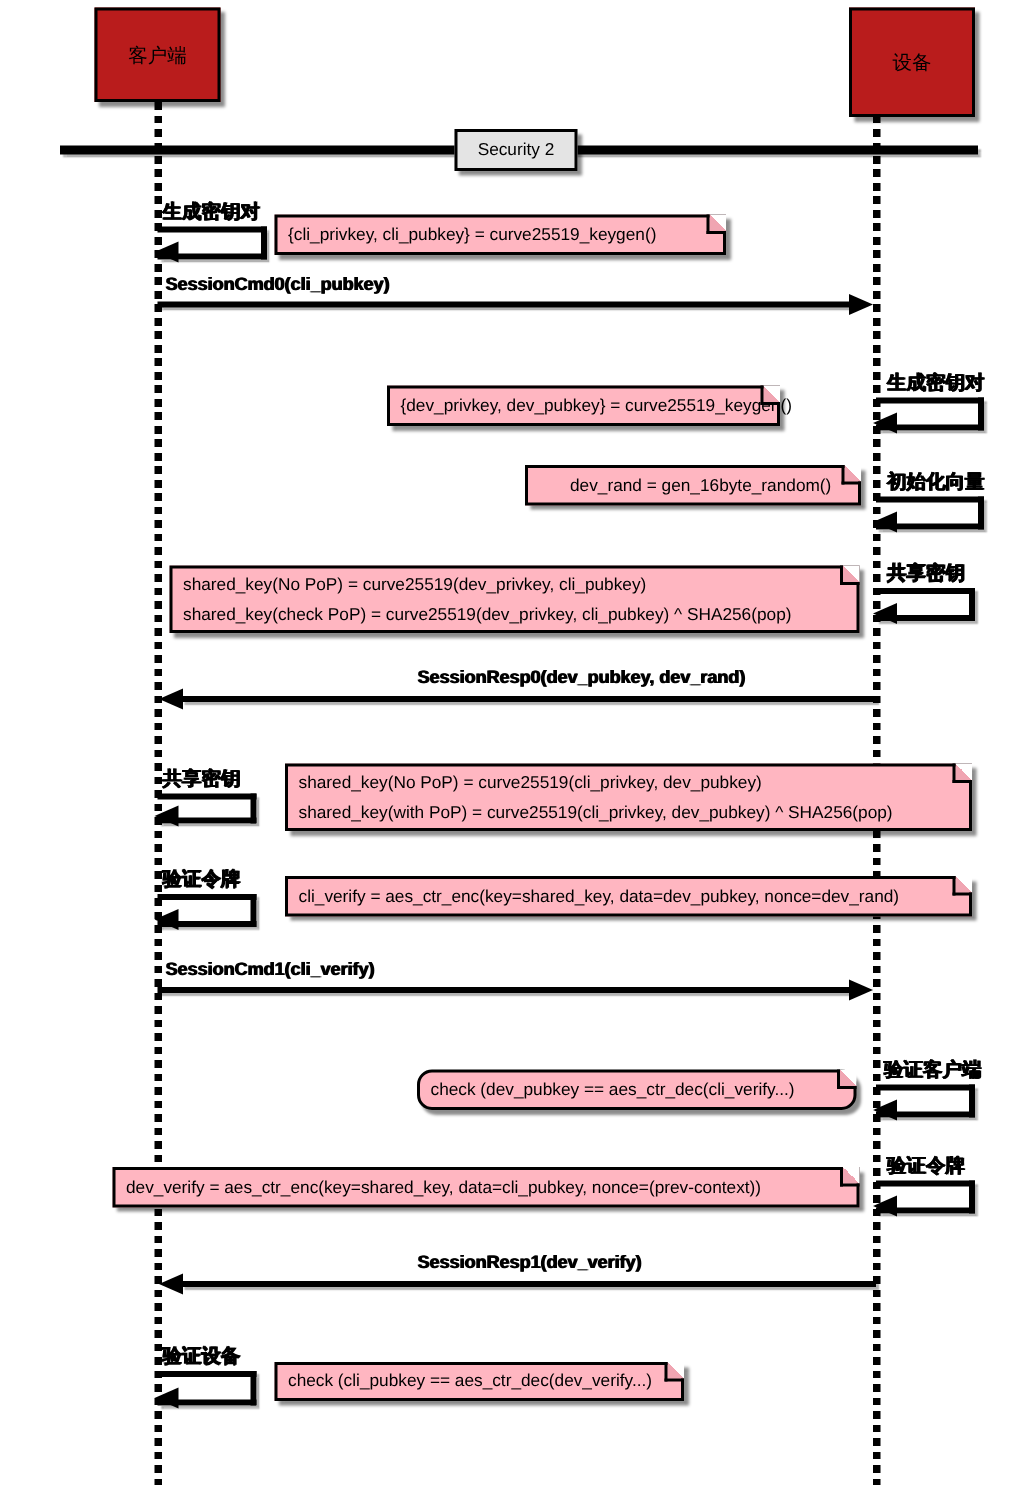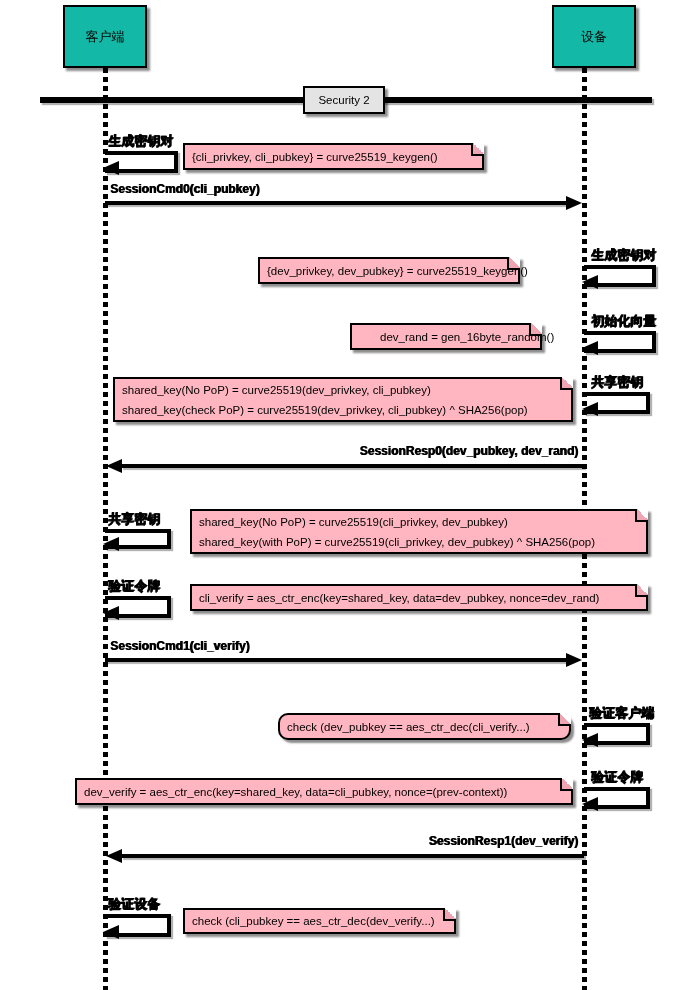--- a/index.html
+++ b/index.html
@@ -2,21 +2,21 @@
 <html><head>
 <meta charset="utf-8">
 <style>
   html,body{margin:0;padding:0;background:#fff;}
   #stage{
     position:relative;width:688px;height:990px;background:#ffffff;overflow:hidden;
     font-family:"Liberation Sans","DejaVu Sans",sans-serif;color:#000;
   }
   
   .actor{
-    position:absolute;background:#14b8a6;border:2px solid #000;box-sizing:border-box;
+    position:absolute;background:#b91c1c;border:2px solid #000;box-sizing:border-box;
     box-shadow:3px 3px 2px rgba(0,0,0,0.45);
     display:flex;align-items:center;justify-content:center;
     font-size:13px;
   }
   
   .lifeline{
     position:absolute;width:5px;
     background:repeating-linear-gradient(to bottom,#000 0 5px,transparent 5px 9px);
   }
   
@@ -28,21 +28,21 @@
   }
   
   .cn{
     position:absolute;font-size:13px;font-weight:700;white-space:nowrap;
     text-shadow:0.9px 0 0 #000, 0 0.5px 0 #000;letter-spacing:0px;height:16px;line-height:16px;
   }
   .msg{
     position:absolute;font-size:12px;font-weight:700;white-space:nowrap;
     text-shadow:0.8px 0 0 #000;height:16px;line-height:16px;
   }
-  .right{text-align:right;}
+  .right{text-align:left;}
   
   .loop{
     position:absolute;box-sizing:border-box;
     border:4px solid #000;border-left:none;
     box-shadow:2px 2px 1px rgba(0,0,0,0.3);
   }
   .loop .ah{
     position:absolute;left:-2px;bottom:-6px;width:0;height:0;
     border-top:7px solid transparent;border-bottom:7px solid transparent;
     border-right:16px solid #000;
@@ -79,21 +79,21 @@
 <body>
 
 <div id="stage">
 
   <div class="lifeline" style="left:103px;top:68px;height:922px;"></div>
   <div class="lifeline" style="left:582px;top:68px;height:922px;"></div>
 
   <div class="actor" style="left:63px;top:5px;width:84px;height:63px;">
     <span>客户端</span>
   </div>
-  <div class="actor" style="left:552px;top:5px;width:84px;height:63px;">
+  <div class="actor" style="left:566px;top:5px;width:84px;height:73px;">
     <span>设备</span>
   </div>
 
   <div class="divider-line" style="left:40px;top:97px;width:612px;height:6px;"></div>
   <div class="divider-box" style="left:303px;top:86px;width:82px;height:28px;">
     <span>Security 2</span>
   </div>
 
   <div class="cn" style="left:108px;top:133px;">生成密钥对</div>
   <div class="loop" style="left:105px;top:151px;width:73px;height:22px;">
@@ -115,21 +115,21 @@
   </div>
   <div class="note" style="left:258px;top:257px;width:262px;height:27px;">
     <i class="fold"></i>
     <span class="single">{dev_privkey, dev_pubkey} = curve25519_keygen()</span>
   </div>
 
   <div class="cn" style="left:591px;top:313px;">初始化向量</div>
   <div class="loop" style="left:584px;top:331px;width:72px;height:22px;">
     <i class="ah"></i>
   </div>
-  <div class="note" style="left:350px;top:323px;width:192px;height:27px;padding-left:28px;">
+  <div class="note" style="left:350px;top:310px;width:224px;height:27px;padding-left:28px;">
     <i class="fold"></i>
     <span class="single">dev_rand = gen_16byte_random()</span>
   </div>
 
   <div class="cn" style="left:591px;top:374px;">共享密钥</div>
   <div class="loop" style="left:584px;top:392px;width:66px;height:22px;">
     <i class="ah"></i>
   </div>
   <div class="note" style="left:113px;top:377px;width:460px;height:45px;">
     <i class="fold"></i>

